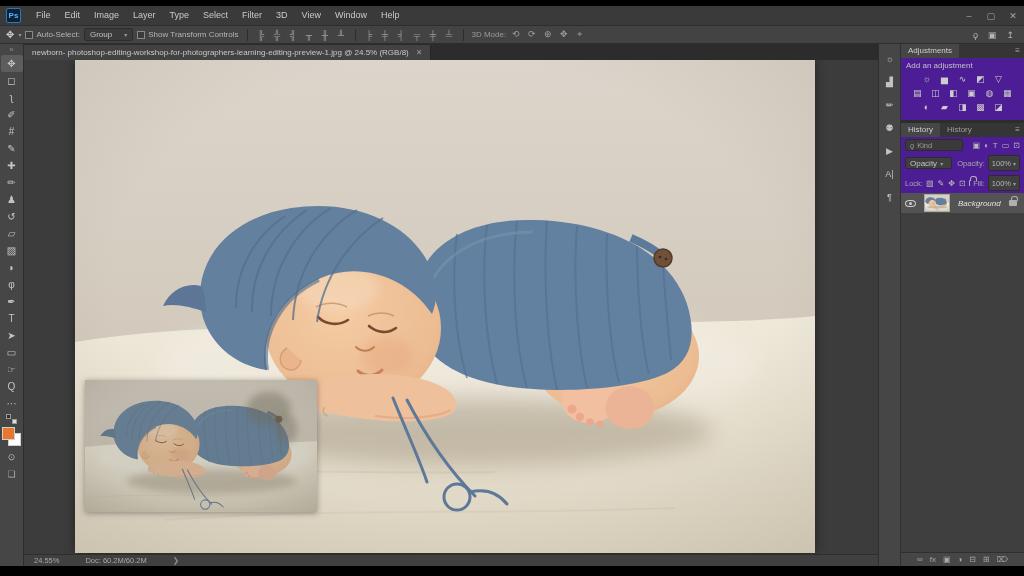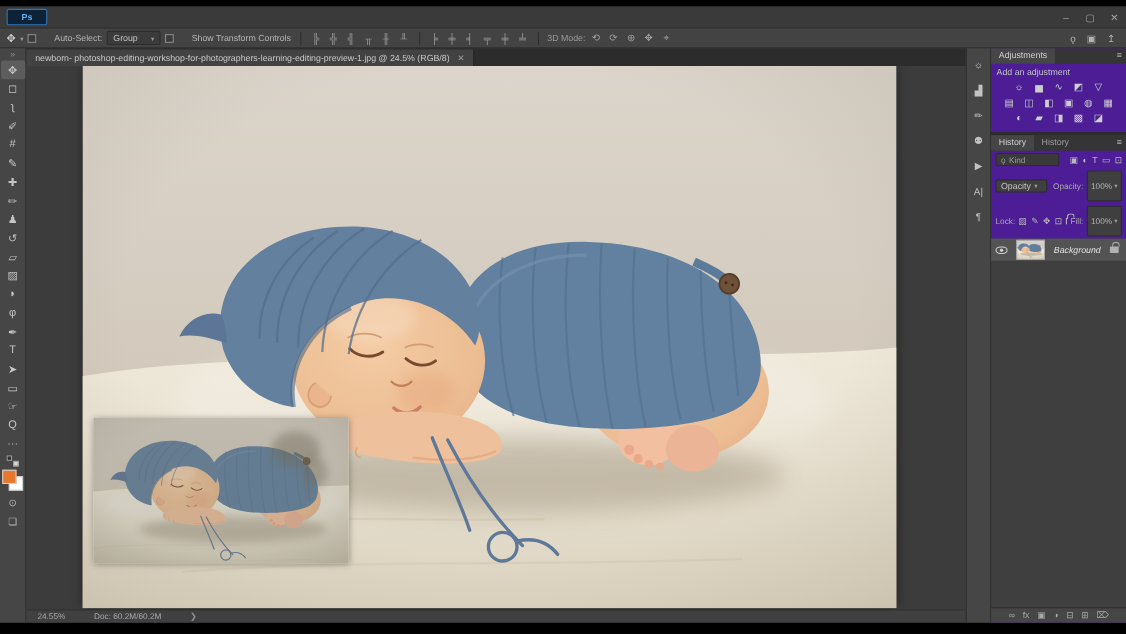--- a/index.html
+++ b/index.html
@@ -5,33 +5,33 @@
   * { margin:0; padding:0; box-sizing:border-box; }
   html,body { width:1024px; height:576px; background:#000; overflow:hidden;
     font-family:"Liberation Sans", sans-serif; }
   .screen { position:relative; width:1024px; height:576px; background:#000; }
   .app { position:absolute; top:6px; left:0; width:1024px; height:560px;
     background:#3e3e3e; display:flex; flex-direction:column; }
 
   
   .menubar { height:20px; background:#3a3a3a; display:flex; align-items:center;
     color:#c9c9c9; font-size:9px; border-bottom:1px solid #2d2d2d; }
-  .pslogo { width:37px; height:15px; margin:0 8px 0 6px; background:#0d2236;
+  .pslogo { width:15px; height:15px; margin:0 8px 0 6px; background:#0d2236;
     border:1px solid #2e76b9; color:#59b3ff; font-size:8px; font-weight:bold;
     display:flex; align-items:center; justify-content:center; border-radius:2px; }
   .menu-item { padding:0 7px; line-height:19px; cursor:default; }
   .wincontrols { margin-left:auto; display:flex; color:#a5a5a5; font-size:9px; }
   .wincontrols span { width:22px; text-align:center; }
 
   
   .optionsbar { height:18px; background:#434343; display:flex; align-items:center;
     color:#b5b5b5; font-size:8px; gap:4px; padding:0 6px; border-bottom:1px solid #2d2d2d; }
   .optool { font-size:10px; color:#d0d0d0; }
   .caret { font-size:6px; color:#9a9a9a; }
-  .opt { display:flex; align-items:center; gap:16px; }
+  .opt { display:flex; align-items:center; gap:3px; }
   .checkbox { width:8px; height:8px; border:1px solid #8a8a8a; background:#3a3a3a; display:inline-block; }
   .select { display:flex; align-items:center; gap:12px; background:#3b3b3b;
     border:1px solid #2c2c2c; border-radius:2px; padding:1px 5px; color:#c3c3c3; }
   .vdiv { width:1px; height:12px; background:#2e2e2e; margin:0 4px; }
   .iconrow { display:flex; gap:5px; color:#9f9f9f; font-size:9px; }
   .iconrow .obicon { width:11px; text-align:center; }
   .ob-right { margin-left:auto; display:flex; gap:10px; font-size:9px; color:#b5b5b5; padding-right:4px; }
   .dim { color:#9a9a9a; }
 
   
@@ -88,21 +88,21 @@
   .adjrow .aicon { width:12px; height:11px; display:flex; align-items:center;
     justify-content:center; color:#cdcdcd; font-size:9px; }
   .panelgap { height:3px; background:#2c2c2c; }
 
   .lrow { display:flex; align-items:center; gap:3px; padding:2px 4px; font-size:7.5px; color:#a9a9a9; }
   .searchbox { display:flex; align-items:center; gap:3px; width:58px; height:12px;
     background:#3a3a3a; border:1px solid #2c2c2c; border-radius:2px; padding:0 4px; color:#9a9a9a; }
   .filtericons { display:flex; gap:4px; margin-left:auto; color:#b9b9b9; font-size:8px; }
   .selbox { display:flex; align-items:center; gap:3px; height:12px; background:#3f3f3f;
     border:1px solid #2c2c2c; border-radius:2px; padding:0 4px; color:#c3c3c3; font-size:8px; }
-  .valbox { display:flex; align-items:center; gap:2px; height:28px; background:#3f3f3f;
+  .valbox { display:flex; align-items:center; gap:2px; height:16px; background:#3f3f3f;
     border:1px solid #2c2c2c; border-radius:2px; padding:0 3px; color:#b5b5b5; font-size:7.5px; }
   .lockicons { display:flex; gap:4px; color:#b9b9b9; font-size:8px; align-items:center; }
   .lockglyph { width:8px; height:6px; background:#b0b0b0; border-radius:1px; position:relative; display:inline-block; }
   .lockglyph::before { content:""; position:absolute; top:-4px; left:1.5px; width:5px; height:4px;
     border:1px solid #b0b0b0; border-bottom:none; border-radius:3px 3px 0 0; }
   .layerslist { flex:1; background:#3f3f3f; }
   .layerrow { height:20px; background:#535353; display:flex; align-items:center; gap:8px; padding:0 4px; }
   .eyeicon { width:11px; height:7px; border:1px solid #cfcfcf; border-radius:50% / 60%; position:relative; }
   .eyeicon::after { content:""; position:absolute; left:3px; top:1px; width:3px; height:3px;
     border-radius:50%; background:#cfcfcf; }
@@ -114,20 +114,34 @@
     display:flex; align-items:center; justify-content:center; gap:7px; color:#a8a8a8; font-size:8px; }
 </style>
 </head>
 <body>
 
 <div class="screen">
 <div class="app">
 
   <div class="menubar">
     <span class="pslogo">Ps</span>
+    <nav style="display:flex">
+
+    <span class="menu-item">File</span>
+          <span class="menu-item">Edit</span>
+          <span class="menu-item">Image</span>
+          <span class="menu-item">Layer</span>
+          <span class="menu-item">Type</span>
+          <span class="menu-item">Select</span>
+          <span class="menu-item">Filter</span>
+          <span class="menu-item">3D</span>
+          <span class="menu-item">View</span>
+          <span class="menu-item">Window</span>
+          <span class="menu-item">Help</span>
+        </nav>
     <div class="wincontrols">
       <span>–</span>
       <span>▢</span>
       <span>✕</span>
     </div>
   </div>
 
   <div class="optionsbar">
     <span class="optool">✥</span>
     <span class="caret">▾</span>

